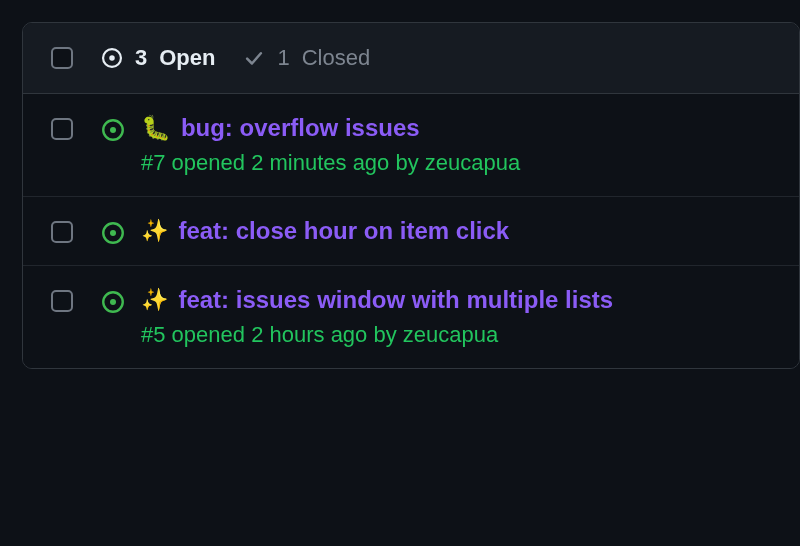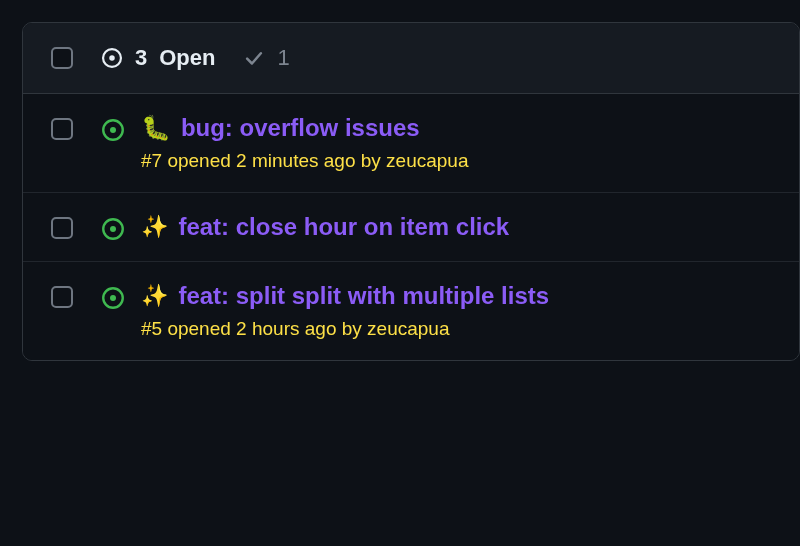--- a/index.html
+++ b/index.html
@@ -119,22 +119,22 @@
     .issue-emoji {
       font-size: 24px;
     }
     .issue-title {
       color: #8b5cf6;
       font-size: 24px;
       font-weight: 600;
       cursor: pointer;
     }
     .issue-meta {
-      color: #fde047;
-      font-size: 19px;
+      color: #22c55e;
+      font-size: 22px;
     }
     .sparkle {
       font-size: 22px;
       color: #e6edf3;
     }
   </style>
 </head>
 <body>
 
 <div class="issue-list">
@@ -151,20 +151,21 @@
         <span>3</span>
         <span>Open</span>
       </div>
       <div class="tab tab-closed">
         <span class="check-icon">
           <svg viewBox="0 0 16 16" fill="none">
             <path d="M3 8.5L6.5 12L13 4.5" stroke="#7d8590" stroke-width="1.8" stroke-linecap="round" stroke-linejoin="round"></path>
           </svg>
         </span>
         <span>1</span>
+        <span>Closed</span>
       </div>
     </div>
   </div>
 
   <div class="issue-row">
     <div class="issue-checkbox-wrap">
         <div class="checkbox"></div>
       </div>
     <div class="issue-content">
       <span class="open-icon-row">
@@ -212,21 +213,21 @@
     <div class="issue-content">
       <span class="open-icon-row">
         <svg viewBox="0 0 16 16" fill="none">
           <circle cx="8" cy="8" r="6.5" stroke="#3fb950" stroke-width="1.6"></circle>
           <circle cx="8" cy="8" r="2" fill="#3fb950"></circle>
         </svg>
       </span>
       <div class="issue-text">
         <div class="issue-title-row">
           <span class="sparkle">✨</span>
-          <span class="issue-title">feat: split split with multiple lists</span>
+          <span class="issue-title">feat: issues window with multiple lists</span>
         </div>
         <div class="issue-meta">
           <span>#5</span> <span>opened 2 hours ago by zeucapua</span>
         </div>
       </div>
     </div>
   </div>
 
 </div>
 

